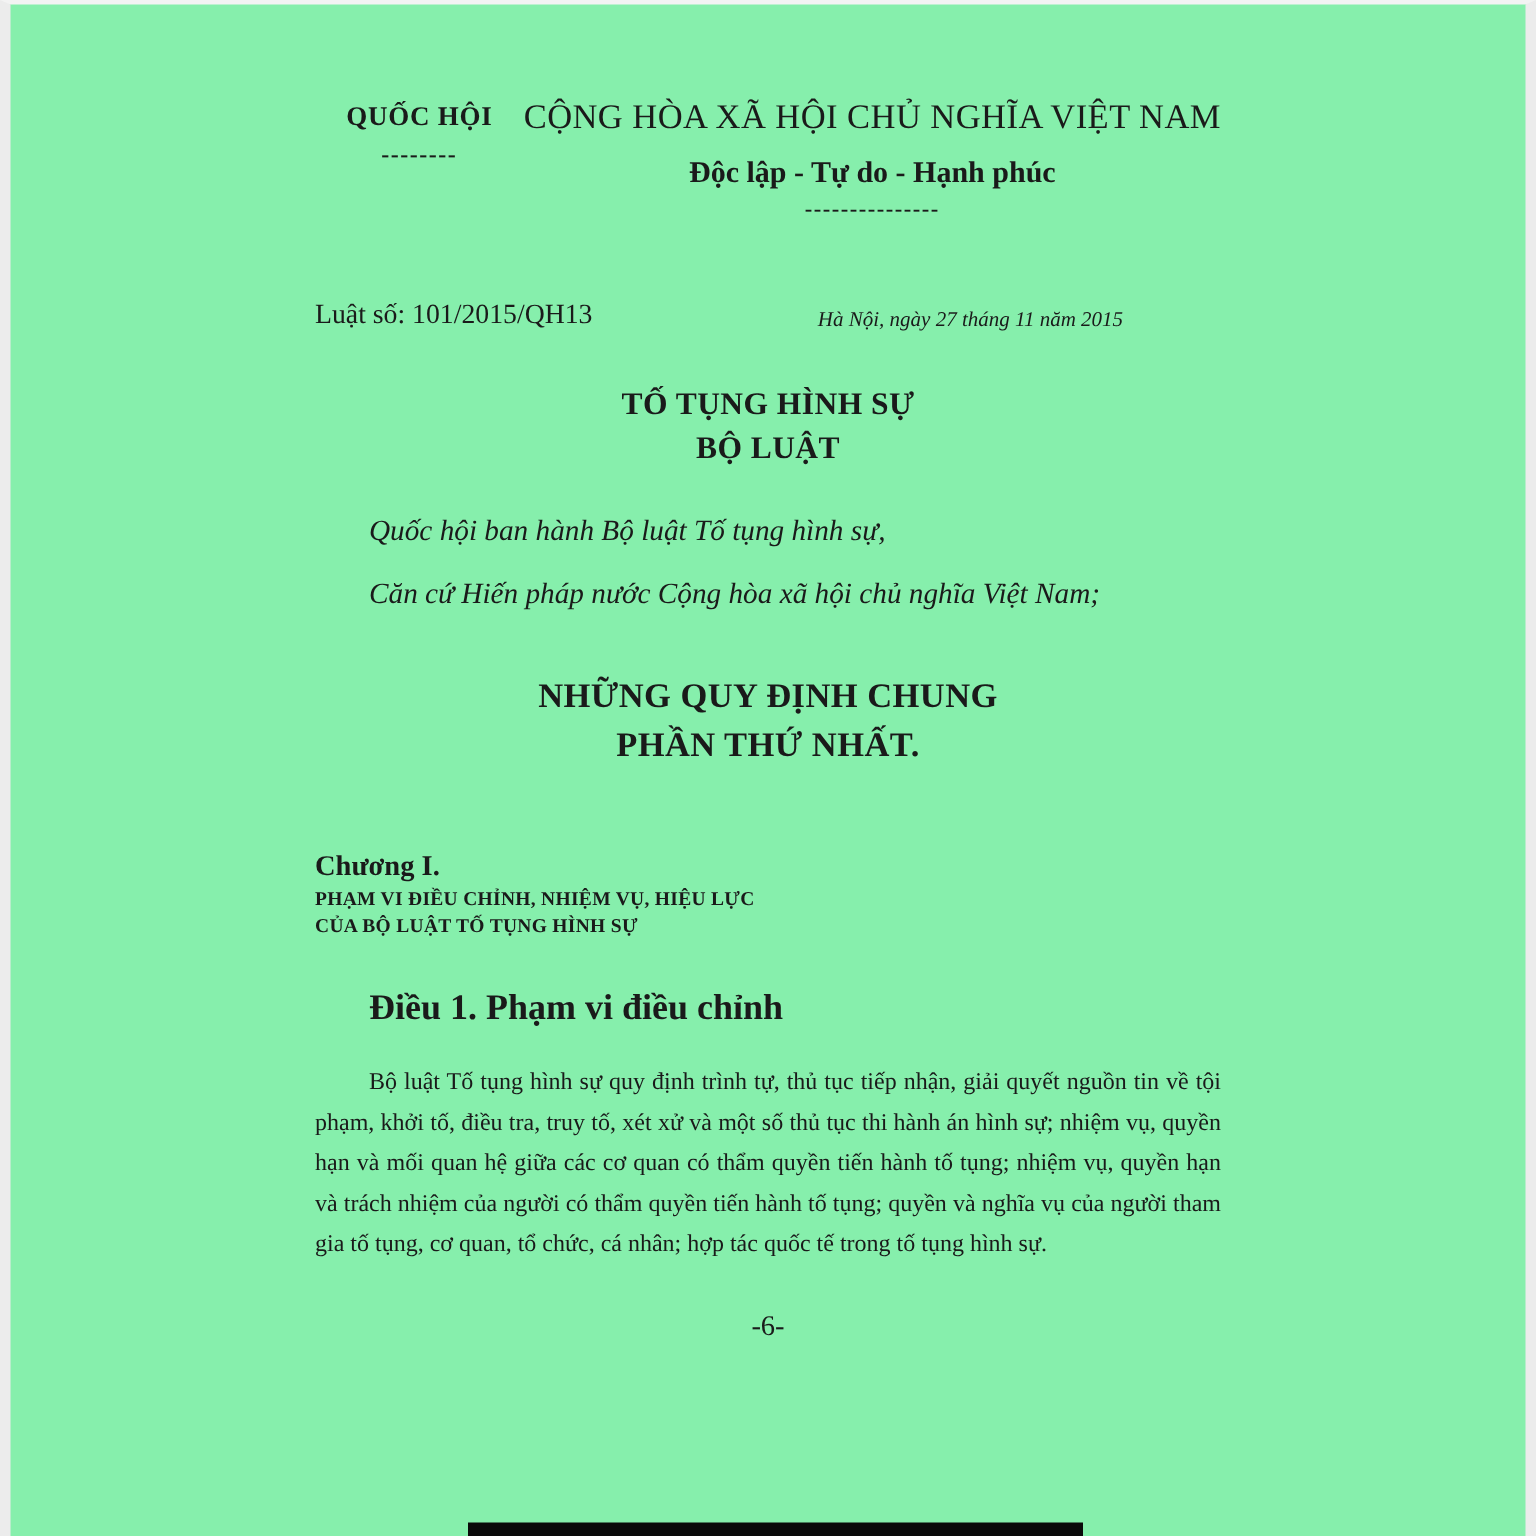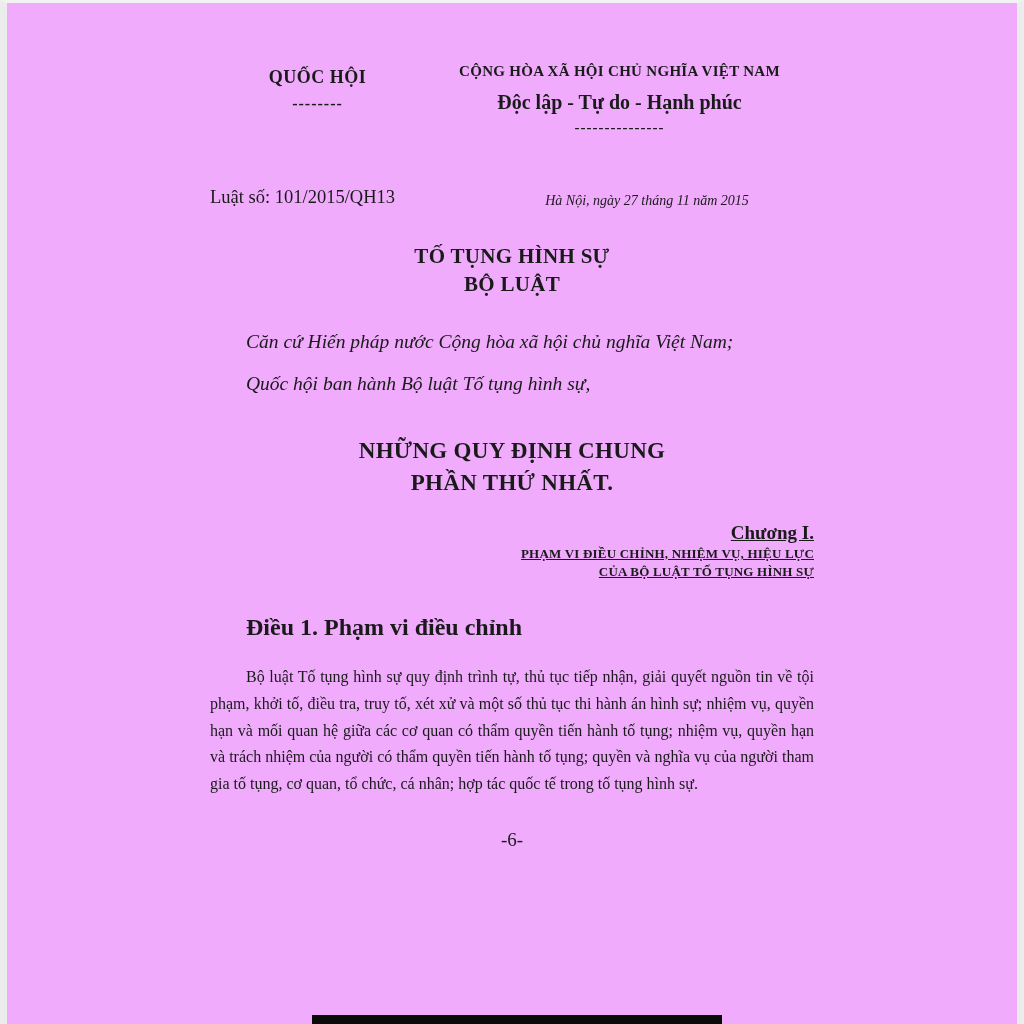--- a/index.html
+++ b/index.html
@@ -7,21 +7,21 @@
   body {
     font-family: "Liberation Serif", "DejaVu Serif", serif;
     background: #ffffff;
     color: #1a1a1a;
     position: relative;
     overflow: hidden;
   }
   .photo-frame {
     position: absolute;
     inset: 0;
-    background: #f0abfc;
+    background: #86efac;
     border-left: 7px solid #ececec;
     border-right: 7px solid #ececec;
     border-top: 3px solid #f3f3f3;
   }
   .page {
     position: absolute;
     inset: 0;
     padding-top: 56px;
   }
   .content {
@@ -49,22 +49,22 @@
     font-weight: bold;
     font-size: 16px;
     letter-spacing: 1px;
     margin-top: -2px;
   }
   .header-right {
     flex: 1;
     text-align: center;
   }
   .header-right .country {
-    font-weight: bold;
-    font-size: 15px;
+    font-weight: normal;
+    font-size: 23px;
     white-space: nowrap;
     letter-spacing: 0.3px;
   }
   .header-right .motto {
     font-weight: bold;
     font-size: 20px;
     margin-top: 2px;
   }
   .header-right .rule {
     font-weight: bold;
@@ -115,25 +115,24 @@
   .part-heading {
     text-align: center;
     font-weight: bold;
     font-size: 23px;
     line-height: 1.4;
     margin-top: 36px;
     letter-spacing: 0.3px;
   }
   
   .chapter-heading {
-    text-align: right;
-    font-weight: bold;
-    margin-top: 20px;
+    text-align: left;
+    font-weight: bold;
+    margin-top: 52px;
     line-height: 1.35;
-    text-decoration: underline;
   }
   .chapter-heading .chapter-no {
     font-size: 19px;
   }
   .chapter-heading .chapter-title {
     font-size: 13px;
     letter-spacing: 0.2px;
   }
   
   .article-heading {
@@ -188,22 +187,22 @@
         <div class="law-number">Luật số: 101/2015/QH13</div>
         <div class="date-place">Hà Nội, ngày 27 tháng 11 năm 2015</div>
       </div>
 
       <div class="doc-title">
         <div>TỐ TỤNG HÌNH SỰ</div>
         <div>BỘ LUẬT</div>
       </div>
 
       <div class="preamble">
+        <p>Quốc hội ban hành Bộ luật Tố tụng hình sự,</p>
         <p>Căn cứ Hiến pháp nước Cộng hòa xã hội chủ nghĩa Việt Nam;</p>
-        <p>Quốc hội ban hành Bộ luật Tố tụng hình sự,</p>
       </div>
 
       <div class="part-heading">
         <div>NHỮNG QUY ĐỊNH CHUNG</div>
         <div>PHẦN THỨ NHẤT.</div>
       </div>
 
       <div class="chapter-heading">
         <div class="chapter-no">Chương I.</div>
         <div class="chapter-title">PHẠM VI ĐIỀU CHỈNH, NHIỆM VỤ, HIỆU LỰC</div>

